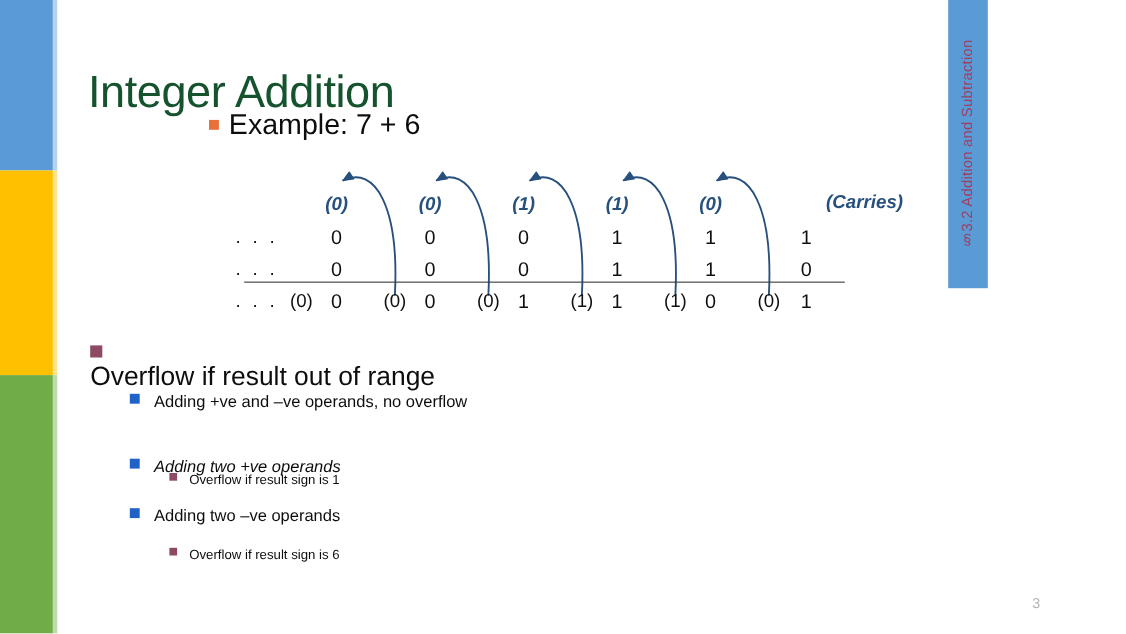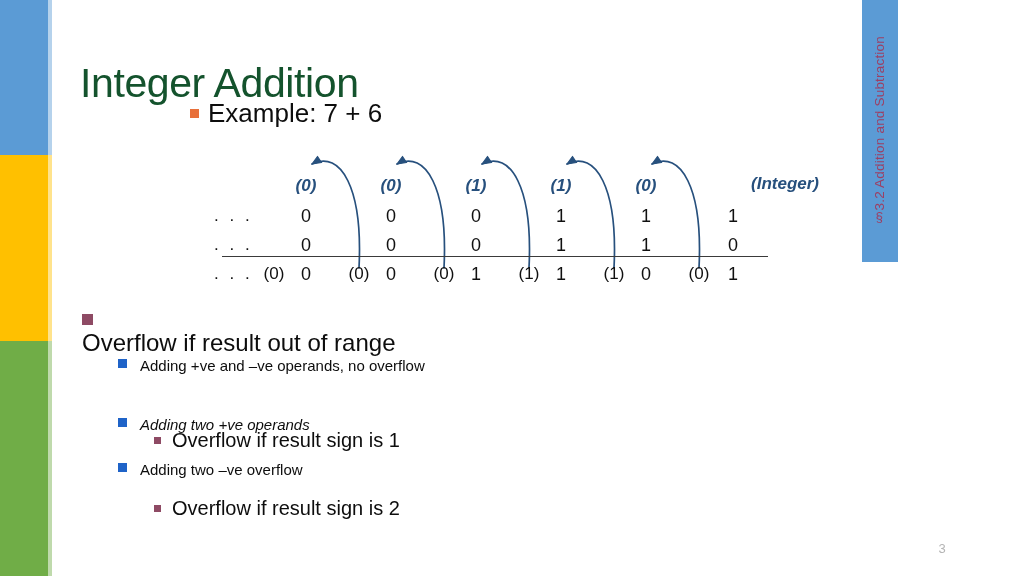--- a/index.html
+++ b/index.html
@@ -154,21 +154,21 @@
   .lvl1 { left: 82px; }
   .lvl1 .bullet-marker { width: 11px; height: 11px; position: relative; top: -4px; margin-right: 15px; }
   .lvl1 .bullet-text { font-size: 24px; }
 
   .lvl2 { left: 118px; }
   .lvl2 .bullet-marker { width: 9px; height: 9px; position: relative; top: -3px; margin-right: 13px; }
   .lvl2 .bullet-text { font-size: 15px; }
 
   .lvl3 { left: 154px; }
   .lvl3 .bullet-marker { width: 7px; height: 7px; position: relative; top: -3px; margin-right: 11px; }
-  .lvl3 .bullet-text { font-size: 20px; }
+  .lvl3 .bullet-text { font-size: 12px; }
 
   
   #page-number {
     position: absolute;
     left: 930px; top: 541px;
     width: 24px;
     text-align: center;
     font-size: 13px;
     color: #b4b4b4;
   }
@@ -210,21 +210,21 @@
         <path d="M 315 120 C 319 40, 297 2, 268 16" stroke="#27507d" fill="none"></path>
         <path d="M 268 16 l 9.5 -1.5 l -4 -6 z" fill="#27507d" stroke="#27507d" stroke-width="1.2" stroke-linejoin="round"></path>
         <path d="M 400 120 C 404 40, 382 2, 353 16" stroke="#27507d" fill="none"></path>
         <path d="M 353 16 l 9.5 -1.5 l -4 -6 z" fill="#27507d" stroke="#27507d" stroke-width="1.2" stroke-linejoin="round"></path>
         <path d="M 485 120 C 489 40, 467 2, 438 16" stroke="#27507d" fill="none"></path>
         <path d="M 438 16 l 9.5 -1.5 l -4 -6 z" fill="#27507d" stroke="#27507d" stroke-width="1.2" stroke-linejoin="round"></path>
       </g>
   </svg>
 
   <div class="diag-row" id="row-carries">
-    <span class="carries-word" id="carries-legend" style="left: 537px; top: 0px;">(Integer)</span>
+    <span class="carries-word" id="carries-legend" style="left: 537px; top: 0px;">(Carries)</span>
   <span class="cell carry-label" style="left: 62px; width: 60px;">(0)</span>
       <span class="cell carry-label" style="left: 147px; width: 60px;">(0)</span>
       <span class="cell carry-label" style="left: 232px; width: 60px;">(1)</span>
       <span class="cell carry-label" style="left: 317px; width: 60px;">(1)</span>
       <span class="cell carry-label" style="left: 402px; width: 60px;">(0)</span>
     </div>
 
   <div class="diag-row" id="row-a">
     <span class="ellipsis">. . .</span>
   <span class="cell bit" style="left: 62px; width: 60px;">0</span>
@@ -276,21 +276,21 @@
     <div class="bullet-item lvl2" style="top: 416px; font-style: italic;">
       <span class="bullet-marker" style="background: rgb(31, 99, 200);"></span>
       <span class="bullet-text">Adding two +ve operands</span>
     </div>
     <div class="bullet-item lvl3" style="top: 429px;">
       <span class="bullet-marker" style="background: rgb(142, 74, 100);"></span>
       <span class="bullet-text">Overflow if result sign is 1</span>
     </div>
     <div class="bullet-item lvl2" style="top: 461px;">
       <span class="bullet-marker" style="background: rgb(31, 99, 200);"></span>
-      <span class="bullet-text">Adding two –ve overflow</span>
+      <span class="bullet-text">Adding two –ve operands</span>
     </div>
     <div class="bullet-item lvl3" style="top: 497px;">
       <span class="bullet-marker" style="background: rgb(142, 74, 100);"></span>
-      <span class="bullet-text">Overflow if result sign is 2</span>
+      <span class="bullet-text">Overflow if result sign is 6</span>
     </div>
   </div>
 
 <div id="page-number">3</div>
 
 </body></html>

